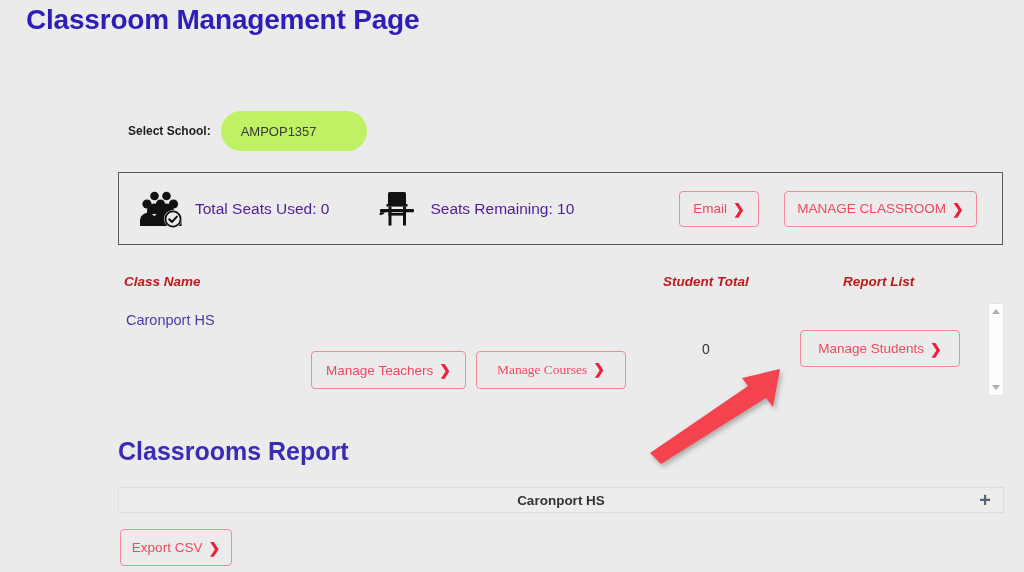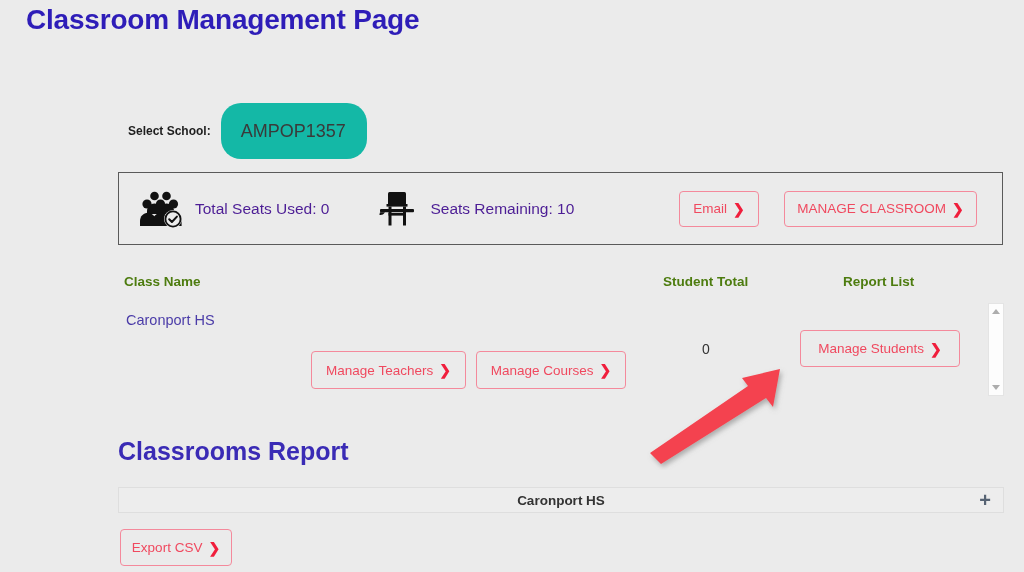--- a/index.html
+++ b/index.html
@@ -39,29 +39,29 @@
   }
   .select-school-label {
     font-size: 12px;
     font-weight: bold;
     color: #1d1d1d;
     margin-right: 10px;
     white-space: nowrap;
   }
   .school-select {
     width: 146px;
-    height: 56px;
-    background: #14b8a6;
+    height: 40px;
+    background: #bef264;
     border: none;
     border-radius: 20px;
     box-sizing: border-box;
     display: flex;
     align-items: center;
     padding-left: 20px;
-    font-size: 18px;
+    font-size: 13px;
     color: #3a3a3a;
     cursor: pointer;
   }
 
   
   .seats-box {
     position: absolute;
     left: 118px;
     top: 172px;
     width: 885px;
@@ -125,22 +125,23 @@
     position: absolute;
     left: 118px;
     top: 274px;
     width: 885px;
     height: 20px;
   }
   .th {
     position: absolute;
     font-size: 13.5px;
     font-weight: bold;
-    color: #4d7c0f;
-    white-space: nowrap;
+    color: #b91c1c;
+    white-space: nowrap;
+    font-style: italic;
   }
   .th-class { left: 6px; top: 0; }
   .th-total { left: 545px; top: 0; }
   .th-list   { left: 725px; top: 0; }
 
   .class-link {
     position: absolute;
     left: 126px;
     top: 312px;
     font-size: 14.5px;
@@ -157,20 +158,21 @@
     height: 38px;
     padding: 0;
   }
   .btn-manage-courses {
     position: absolute;
     left: 476px;
     top: 351px;
     width: 150px;
     height: 38px;
     padding: 0;
+    font-family: Liberation Serif, serif;
   }
   .student-total-value {
     position: absolute;
     left: 688px;
     top: 341px;
     width: 36px;
     text-align: center;
     font-size: 14px;
     color: #333;
   }

